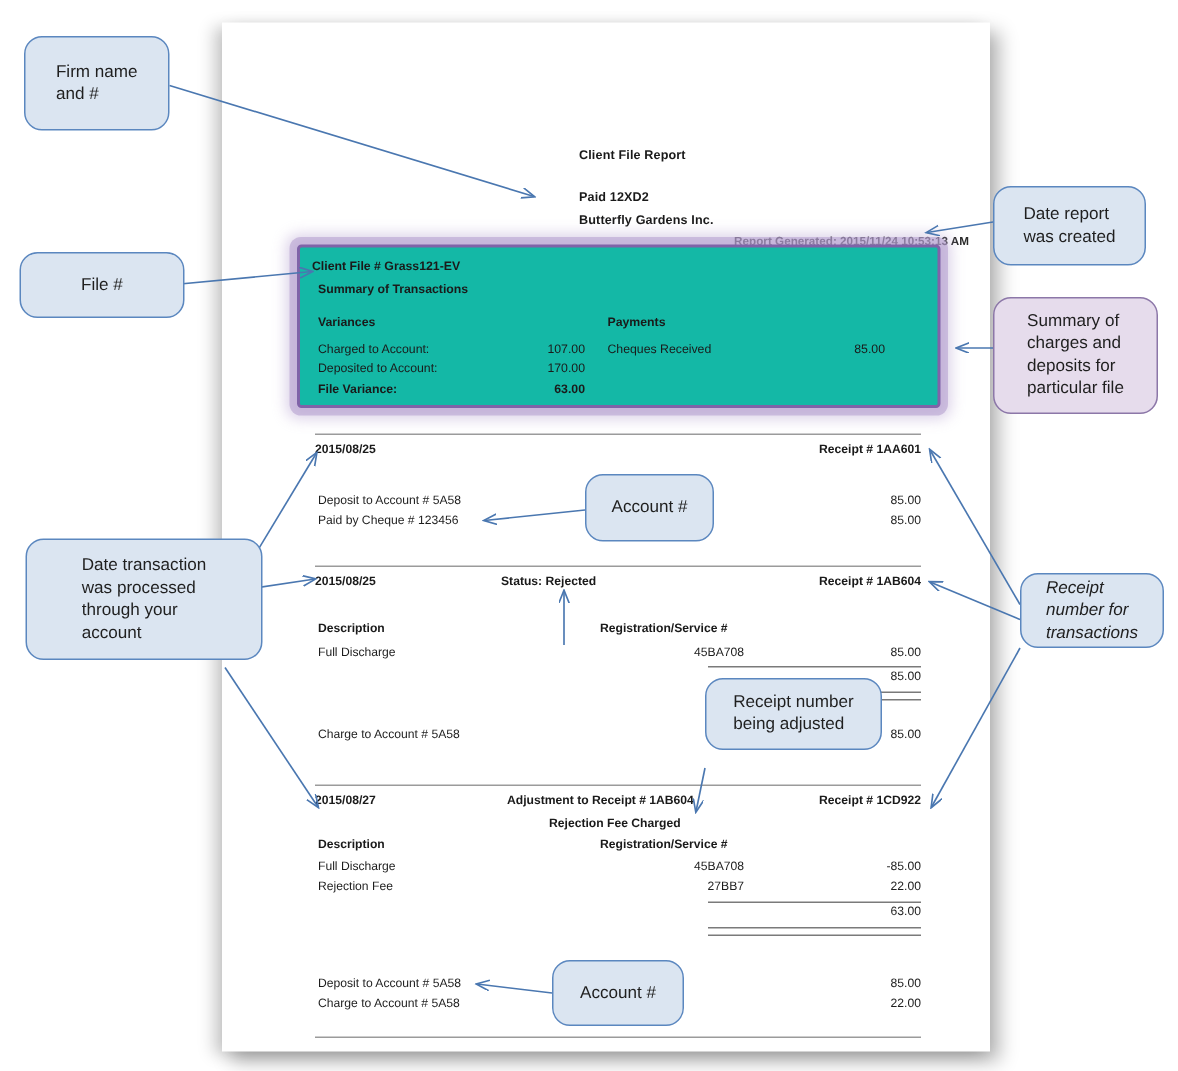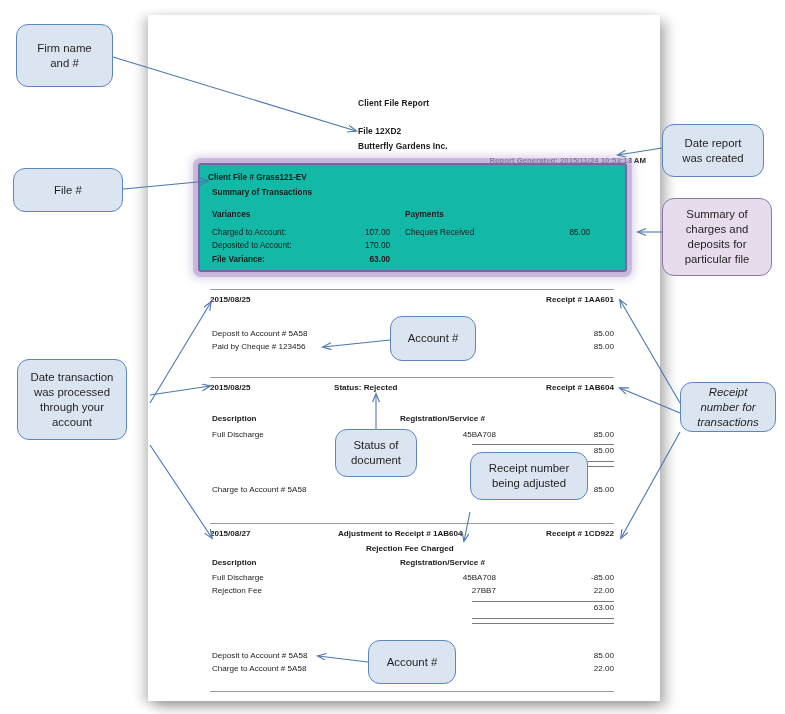--- a/index.html
+++ b/index.html
@@ -19,21 +19,21 @@
     background:#ffffff;
     box-shadow:6px 6px 12px rgba(0,0,0,.30), -6px 2px 10px rgba(0,0,0,.18);
     z-index:1;
   }
   .doc{
     position:absolute;left:0;top:0;width:512px;height:686px;
     font-size:8.2px;color:#1a1a1a;
   }
   .doc .bold{font-weight:bold;}
 
-  .ctr-head{position:absolute;font-weight:bold;font-size:8.4px;letter-spacing:.1px;}
+  .ctr-head{position:absolute;font-weight:bold;font-size:8.4px;letter-spacing:.1px;margin-left:28px;}
 
   .repgen{position:absolute;right:14px;font-size:7.8px;font-weight:bold;color:#2b2b2b;}
 
   
   .summary-box{
     position:absolute;left:50px;top:148px;width:425px;height:105px;
     border:2px solid #7f63a8;
     background:#14b8a6;
     border-radius:3px;
     box-shadow:0 0 0 5px rgba(178,156,206,.55), 0 0 9px 7px rgba(178,156,206,.45);
@@ -58,21 +58,21 @@
 
   
   .callout{
     position:absolute;
     background:#dbe5f1;
     border:1.3px solid #5b87bf;
     border-radius:12px;
     color:#1f1f1f;
     font-size:11.4px;
     line-height:15px;
-    text-align:center;
+    text-align:left;
     display:flex;align-items:center;justify-content:center;
     z-index:10;
     box-sizing:border-box;
     padding:18px 4px;
   }
   .callout.purple{
     background:#e6dcec;
     border-color:#8c77a8;
   }
   svg.leaders{position:absolute;left:0;top:0;width:785px;height:714px;z-index:9;pointer-events:none;}
@@ -80,21 +80,21 @@
 </head>
 <body>
 
 <div class="stage">
 
   <div class="page">
     <div class="doc">
 
       <div class="ctr-head" style="left:210px;top:83px;">Client File Report</div>
 
-      <div class="ctr-head" style="left:210px;top:111px;">File 12XD2</div>
+      <div class="ctr-head" style="left:210px;top:111px;">Paid 12XD2</div>
 
       <div class="ctr-head" style="left:210px;top:126px;">Butterfly Gardens Inc.</div>
 
       <div class="repgen" style="top:141px;">Report Generated:  2015/11/24 10:53:13 AM</div>
 
       <div class="summary-box">
         <div class="summary-inner">
           <div class="bold" style="left:8px;top:8px;">Client File # Grass121-EV</div>
           <div class="bold" style="left:12px;top:23px;">Summary of Transactions</div>
 
@@ -210,39 +210,36 @@
   </svg>
 
   <div class="callout" style="left:16px;top:24px;width:97px;height:63px;">
     <span>Firm name<br>and #</span>
   </div>
 
   <div class="callout" style="left:13px;top:168px;width:110px;height:44px;">
     <span>File #</span>
   </div>
 
-  <div class="callout" style="left:17px;top:359px;width:110px;height:81px;">
+  <div class="callout" style="left:17px;top:359px;width:158px;height:81px;">
     <span>Date transaction<br>was processed<br>through your<br>account</span>
   </div>
 
   <div class="callout" style="left:662px;top:124px;width:102px;height:53px;">
     <span>Date report<br>was created</span>
   </div>
 
   <div class="callout purple" style="left:662px;top:198px;width:110px;height:78px;">
     <span>Summary of<br>charges and<br>deposits for<br>particular file</span>
   </div>
 
   <div class="callout" style="left:390px;top:316px;width:86px;height:45px;">
     <span>Account #</span>
   </div>
 
-  <div class="callout" style="left:335px;top:429px;width:82px;height:48px;">
-    <span>Status of<br>document</span>
-  </div>
 
   <div class="callout" style="left:470px;top:452px;width:118px;height:48px;">
     <span>Receipt number<br>being adjusted</span>
   </div>
 
   <div class="callout" style="left:680px;top:382px;width:96px;height:50px;font-style:italic;">
     <span>Receipt<br>number for<br>transactions</span>
   </div>
 
   <div class="callout" style="left:368px;top:640px;width:88px;height:44px;">

